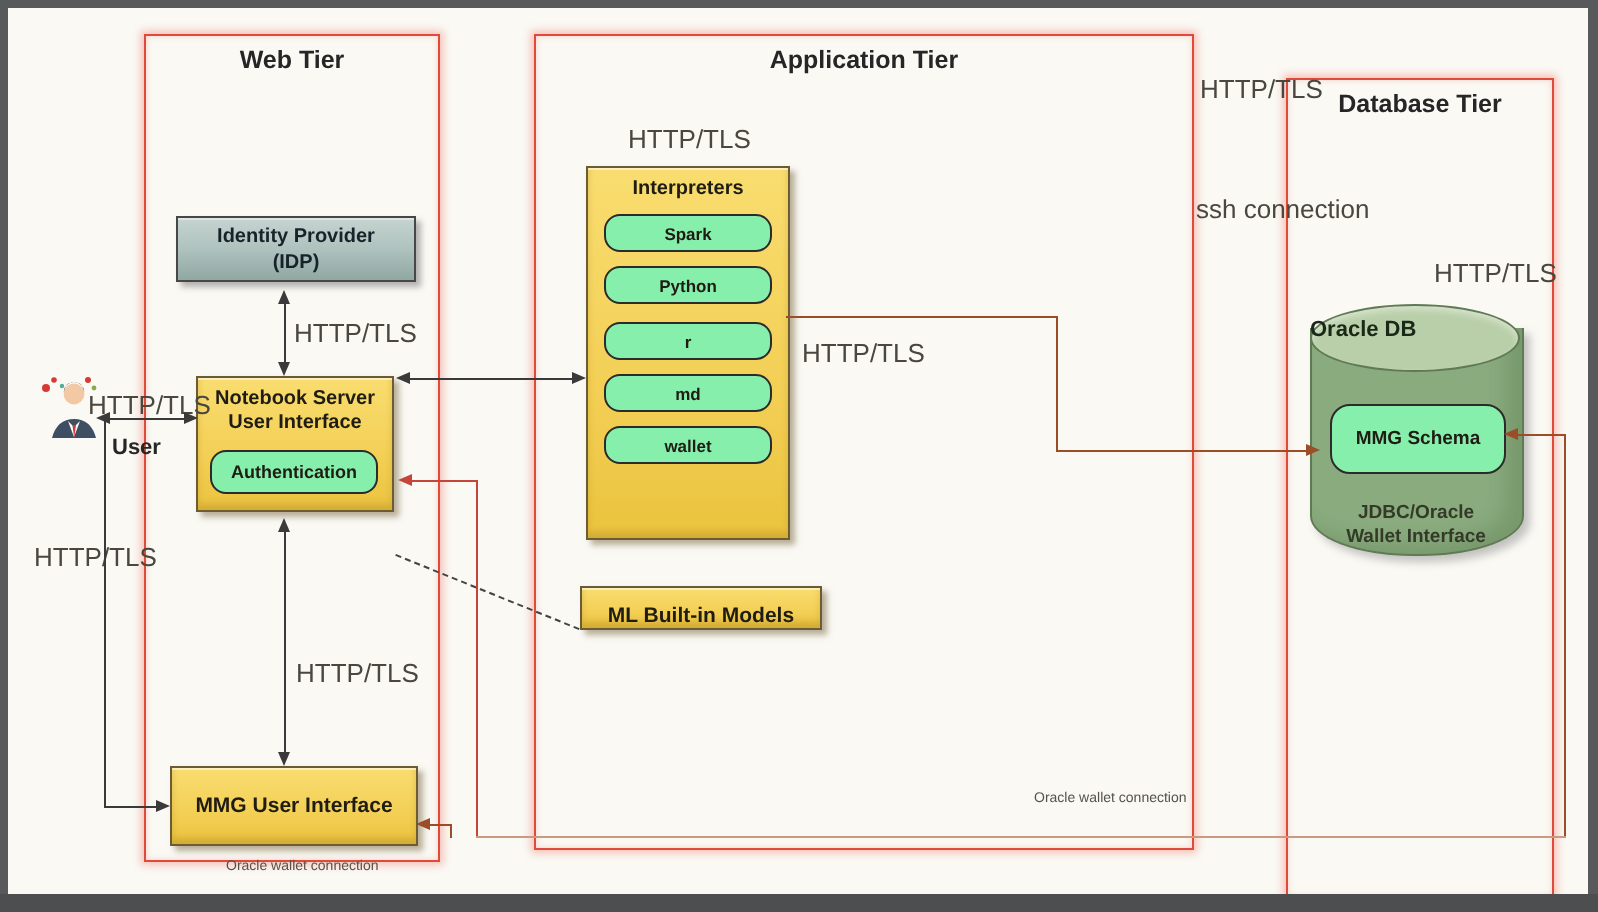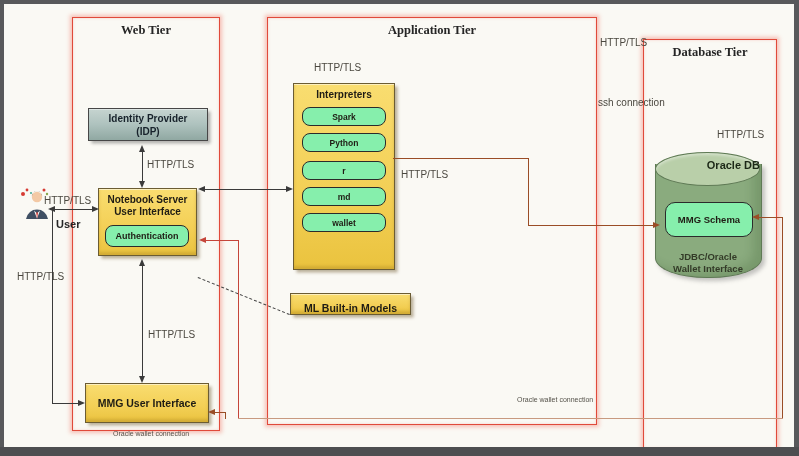--- a/index.html
+++ b/index.html
@@ -5,51 +5,51 @@
   html,body{margin:0;padding:0;background:#e8e8e8;}
   .stage{position:relative;width:799px;height:456px;background:#58595b;font-family:"Liberation Sans",sans-serif;overflow:hidden;}
   .canvas{position:absolute;left:4px;top:4px;width:790px;height:443px;background:#faf9f4;}
   .bottombar{position:absolute;left:0;top:447px;width:799px;height:9px;background:#4d4e50;}
 
   
   .tier{position:absolute;border:1.6px solid #e04a3a;box-shadow:0 0 4px 1.6px rgba(242,120,105,.45), inset 0 0 3px rgba(242,120,105,.3);}
   .tier-web{left:68px;top:13px;width:146px;height:412px;}
   .tier-app{left:263px;top:13px;width:328px;height:406px;}
   .tier-db{left:639px;top:11px;width:132px;height:408px;margin-top:24px;}
-  .tier-title{position:absolute;top:5px;left:0;width:100%;text-align:center;font-weight:bold;font-size:12.5px;color:#262626;font-family:Liberation Serif, serif;}
+  .tier-title{position:absolute;top:5px;left:0;width:100%;text-align:center;font-weight:bold;font-size:12.5px;color:#262626;}
 
   
   .ybox{position:absolute;background:linear-gradient(180deg,#f9dd70 0%,#f3cf55 60%,#eac33e 100%);border:1px solid #6b5c33;box-shadow:2.5px 2.5px 3px rgba(120,100,60,.5), inset 0 1px 0 rgba(255,255,255,.55), inset 0 -3px 3px rgba(170,130,35,.35);color:#1f1c14;}
   .gbox{position:absolute;background:linear-gradient(180deg,#c6d4d0 0%,#aec2be 50%,#90a8a2 100%);border:1px solid #474747;box-shadow:2.5px 2.5px 3px rgba(90,90,90,.45), inset 0 1px 0 #dde6e4;color:#17222b;}
   .wpill{position:absolute;background:#86efac;border:1.3px solid #2b2b2b;border-radius:8px;display:flex;align-items:center;justify-content:center;font-weight:bold;color:#1f1c14;}
 
   .idp-box{left:84px;top:104px;width:120px;height:33px;text-align:center;font-weight:bold;font-size:10px;line-height:1.25;padding-top:4px;box-sizing:border-box;}
   .nb-box{left:94px;top:184px;width:99px;height:68px;text-align:center;font-weight:bold;font-size:10px;line-height:1.2;padding-top:5px;box-sizing:border-box;}
   .nb-auth{left:101px;top:221px;width:82px;height:20px;font-size:9px;}
   .mmg-box{left:81px;top:379px;width:122px;height:38px;display:flex;align-items:center;justify-content:center;font-weight:bold;font-size:10.5px;}
   .interp-box{left:289px;top:79px;width:100px;height:185px;}
   .interp-title{position:absolute;top:5px;width:100%;text-align:center;font-weight:bold;font-size:10px;}
   .interp-item{left:298px;width:82px;height:17px;font-size:8.5px;}
   .it0{top:103px;} .it1{top:129px;} .it2{top:157px;} .it3{top:183px;} .it4{top:209px;} .it5{top:235px;}
   .squiggle{text-decoration:underline;text-decoration-style:wavy;text-decoration-color:#e0413a;text-decoration-thickness:1px;text-underline-offset:2px;}
   .ml-box{left:286px;top:289px;width:121px;height:22px;display:flex;align-items:flex-start;justify-content:center;padding-top:8px;box-sizing:border-box;font-weight:bold;font-size:10.5px;}
 
   
   .cyl-body{position:absolute;left:651px;top:160px;width:105px;height:113px;background:#8aab7e;border:1px solid #5f7a55;border-top:none;border-radius:0 0 52px 52px / 0 0 20px 20px;box-shadow:3px 3px 4px rgba(110,110,110,.4), inset -8px -4px 10px rgba(40,70,30,.18);}
   .cyl-top{position:absolute;left:651px;top:148px;width:105px;height:34px;background:#b9cfa9;border:1px solid #5f7a55;border-radius:50%;box-shadow:inset 0 2px 3px rgba(255,255,255,.4);box-sizing:border-box;}
-  .cyl-title{position:absolute;left:651px;top:155px;width:105px;text-align:right;font-weight:bold;font-size:11px;color:#1c2817;}
+  .cyl-title{position:absolute;left:651px;top:155px;width:105px;text-align:left;font-weight:bold;font-size:11px;color:#1c2817;}
   .schema-box{left:661px;top:198px;width:86px;height:33px;border-radius:10px;border-width:1.4px;font-size:9.5px;}
   .jdbc-text{position:absolute;left:649px;top:247px;width:110px;text-align:center;font-weight:bold;font-size:9.5px;line-height:1.25;color:#333b28;}
 
   
   .user-wrap{position:absolute;left:10px;top:182px;width:44px;height:46px;}
   .user-label{position:absolute;left:12px;top:214px;width:40px;font-weight:bold;font-size:11px;color:#262626;padding-left:40px;}
 
   
-  .clabel{position:absolute;font-size:10px;color:#4a473f;white-space:nowrap;}
+  .clabel{position:absolute;font-size:13px;color:#4a473f;white-space:nowrap;}
   .csmall{font-size:7px;color:#55524a;}
   .lab-user-nb{left:40px;top:191px;}
   .lab-user-mmg{left:13px;top:267px;}
   .lab-idp-nb{left:143px;top:155px;}
   .lab-nb-mmg{left:144px;top:325px;}
   .lab-interp-top{left:310px;top:58px;}
   .lab-interp-schema{left:397px;top:165px;}
   .lab-gap-top{left:596px;top:33px;}
   .lab-gap-ssh{left:594px;top:93px;}
   .lab-db-top{left:713px;top:125px;}

